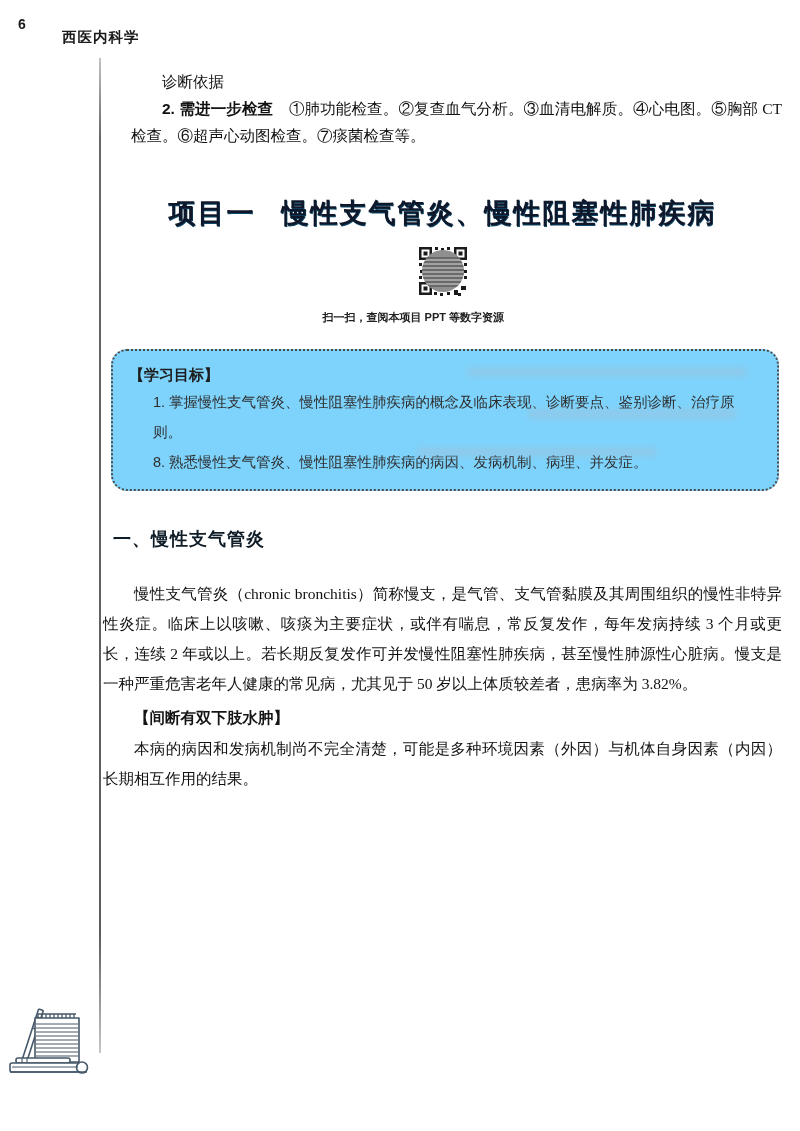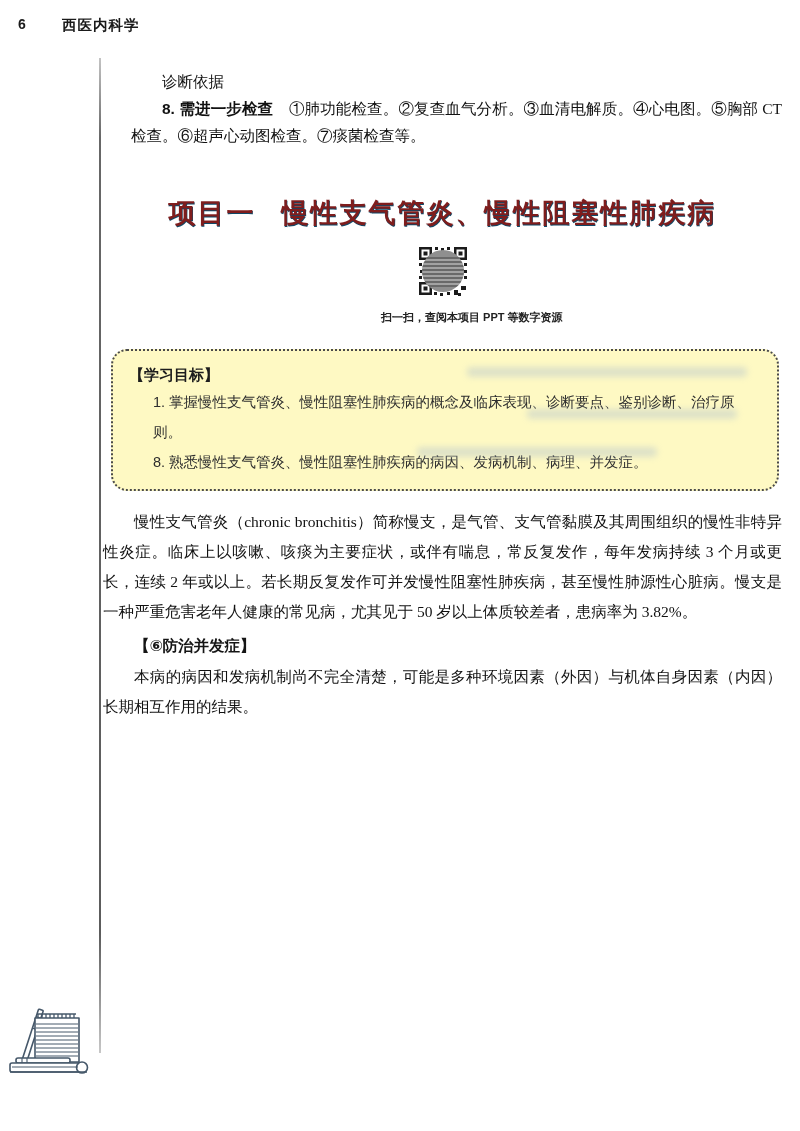--- a/index.html
+++ b/index.html
@@ -5,60 +5,60 @@
   html,body{margin:0;padding:0;}
   body{
     width:800px;height:1131px;position:relative;background:#ffffff;
     font-family:"Liberation Serif","DejaVu Serif",serif;color:#111;
     overflow:hidden;
   }
   
   .page-header{position:absolute;top:16px;left:18px;width:760px;height:24px;
     font-family:"Liberation Sans","DejaVu Sans",sans-serif;font-weight:bold;color:#1a1a1a;}
   .page-num{position:absolute;left:0;top:0;font-size:14px;}
-  .book-title{position:absolute;left:44px;top:0;font-size:14.5px;letter-spacing:1px;}
+  .book-title{position:absolute;left:44px;top:12px;font-size:14.5px;letter-spacing:1px;}
   
   .crease{position:absolute;left:99px;top:58px;width:2px;height:995px;
     background:linear-gradient(to bottom,#b9b9b9 0%,#4c4c4c 8%,#3f3f3f 88%,#bdbdbd 100%);
     opacity:.85;}
   
   .content{position:absolute;left:103px;top:68px;width:679px;}
   .case{font-size:15.5px;line-height:27px;text-align:justify;margin-left:28px;}
   .case p{margin:0;text-indent:2em;}
   .case p.lead{text-indent:2em;}
   .case b{font-family:"Liberation Sans","DejaVu Sans",sans-serif;font-weight:bold;}
   sup,sub{font-size:10px;line-height:0;}
   
   .project-title{margin:46px 0 2px 0;text-align:center;
     font-family:"Liberation Sans","DejaVu Sans",sans-serif;
-    font-size:27px;font-weight:bold;letter-spacing:2px;color:#7f1d1d;
+    font-size:27px;font-weight:bold;letter-spacing:2px;color:#0f172a;
     text-shadow:0.6px 0.8px 0 #0d4a69;}
   .project-title .gap{display:inline-block;width:26px;}
   
-  .qr-wrap{margin:15px auto 0 auto;width:240px;text-align:right;}
+  .qr-wrap{margin:15px auto 0 auto;width:240px;text-align:left;}
   .qr-svg{display:block;margin:0 auto;width:50px;height:62px;overflow:visible;}
   .qr-caption{margin-top:2px;font-family:"Liberation Sans","DejaVu Sans",sans-serif;
     font-size:11px;font-weight:bold;color:#222;white-space:nowrap;}
   
   .objectives{position:relative;margin:24px 16px 0 8px;width:630px;
-    border:2px dotted #4a4a4a;border-radius:16px;background:#fef9c3;
+    border:2px dotted #4a4a4a;border-radius:16px;background:#7dd3fc;
     padding:12px 18px 12px 16px;
     font-family:"Liberation Sans","DejaVu Sans",sans-serif;}
   .obj-title{font-size:15px;font-weight:bold;color:#1d1d1d;line-height:24px;}
   .obj-item{font-size:14.5px;color:#2e2e2e;line-height:30px;padding-left:24px;}
   .bleed{position:absolute;background:#a9bccf;opacity:.38;filter:blur(3px);
     border-radius:4px;pointer-events:none;}
   .bleed.b1{right:30px;top:16px;width:280px;height:10px;}
   .bleed.b2{right:40px;top:58px;width:210px;height:10px;}
   .bleed.b3{right:120px;top:96px;width:240px;height:10px;}
   
   .section-heading{margin:36px 0 0 10px;
     font-family:"Liberation Sans","DejaVu Sans",sans-serif;
     font-size:18px;font-weight:bold;color:#0e1c27;letter-spacing:1px;}
-  .bodytext{margin:16px 0 0 0;font-size:15.5px;line-height:30px;
+  .bodytext{margin:28px 0 0 0;font-size:15.5px;line-height:30px;
     text-indent:2em;text-align:justify;}
   .sub-heading{margin:5px 0 0 0;font-family:"Liberation Sans","DejaVu Sans",sans-serif;
     font-size:15.5px;font-weight:bold;color:#151515;text-indent:2em;line-height:28px;}
   .bodytext.last{margin-top:2px;}
   
   .corner-art{position:absolute;left:8px;top:1002px;width:84px;height:78px;}
 </style>
 </head>
 <body>
 
@@ -66,21 +66,21 @@
   <span class="page-num">6</span>
   <span class="book-title">西医内科学</span>
 </div>
 
 <div class="crease"></div>
 
 <div class="content">
 
   <div class="case">
     <p class="lead">诊断依据</p>
-    <p><b>8. 需进一步检查</b>　①肺功能检查。②复查血气分析。③血清电解质。④心电图。⑤胸部 CT 检查。⑥超声心动图检查。⑦痰菌检查等。</p>
+    <p><b>2. 需进一步检查</b>　①肺功能检查。②复查血气分析。③血清电解质。④心电图。⑤胸部 CT 检查。⑥超声心动图检查。⑦痰菌检查等。</p>
   </div>
 
   <h1 class="project-title"><span>项目一</span><span class="gap"></span><span>慢性支气管炎、慢性阻塞性肺疾病</span></h1>
 
   <div class="qr-wrap">
     <svg class="qr-svg" viewBox="0 0 50 62">
       <g fill="#1b1b1b">
 
         <rect x="1" y="1" width="13" height="13"></rect>
           <rect x="3.5" y="3.5" width="8" height="8" fill="#fff"></rect>
@@ -125,22 +125,23 @@
 
   <section class="objectives">
     <div class="bleed b1"></div>
     <div class="bleed b2"></div>
     <div class="bleed b3"></div>
     <div class="obj-title">【学习目标】</div>
     <div class="obj-item">1. 掌握慢性支气管炎、慢性阻塞性肺疾病的概念及临床表现、诊断要点、鉴别诊断、治疗原则。</div>
     <div class="obj-item">8. 熟悉慢性支气管炎、慢性阻塞性肺疾病的病因、发病机制、病理、并发症。</div>
   </section>
 
+  <h2 class="section-heading">一、慢性支气管炎</h2>
   <p class="bodytext">慢性支气管炎（chronic bronchitis）简称慢支，是气管、支气管黏膜及其周围组织的慢性非特异性炎症。临床上以咳嗽、咳痰为主要症状，或伴有喘息，常反复发作，每年发病持续 3 个月或更长，连续 2 年或以上。若长期反复发作可并发慢性阻塞性肺疾病，甚至慢性肺源性心脏病。慢支是一种严重危害老年人健康的常见病，尤其见于 50 岁以上体质较差者，患病率为 3.82%。</p>
-  <p class="sub-heading">【⑥防治并发症】</p>
+  <p class="sub-heading">【间断有双下肢水肿】</p>
   <p class="bodytext last">本病的病因和发病机制尚不完全清楚，可能是多种环境因素（外因）与机体自身因素（内因）长期相互作用的结果。</p>
 
 </div>
 
 <svg class="corner-art" viewBox="0 0 84 78">
   <g fill="#ffffff" stroke="#46586a" stroke-width="1.6" stroke-linejoin="round">
 
     <g transform="rotate(18 22 40)">
       <rect x="20" y="6" width="5" height="58" rx="1"></rect>
       <path d="M20 14h5M20 20h5M20 26h5" stroke-width="1.2"></path>

